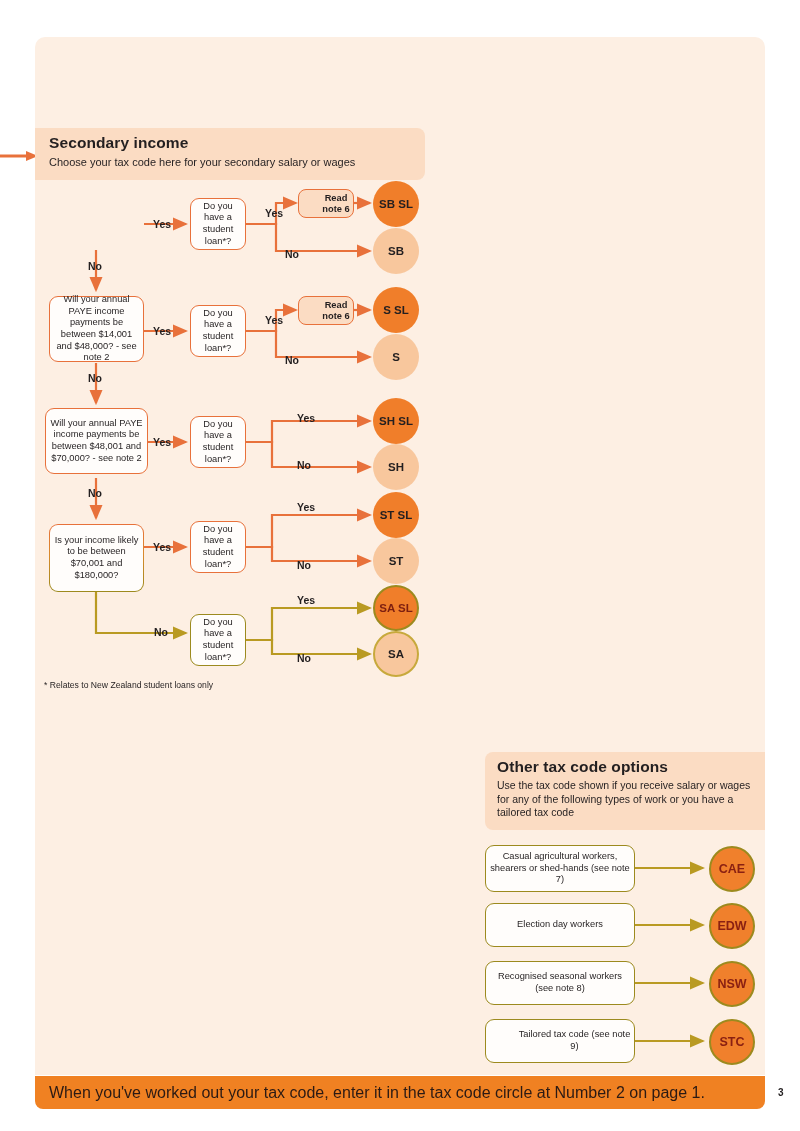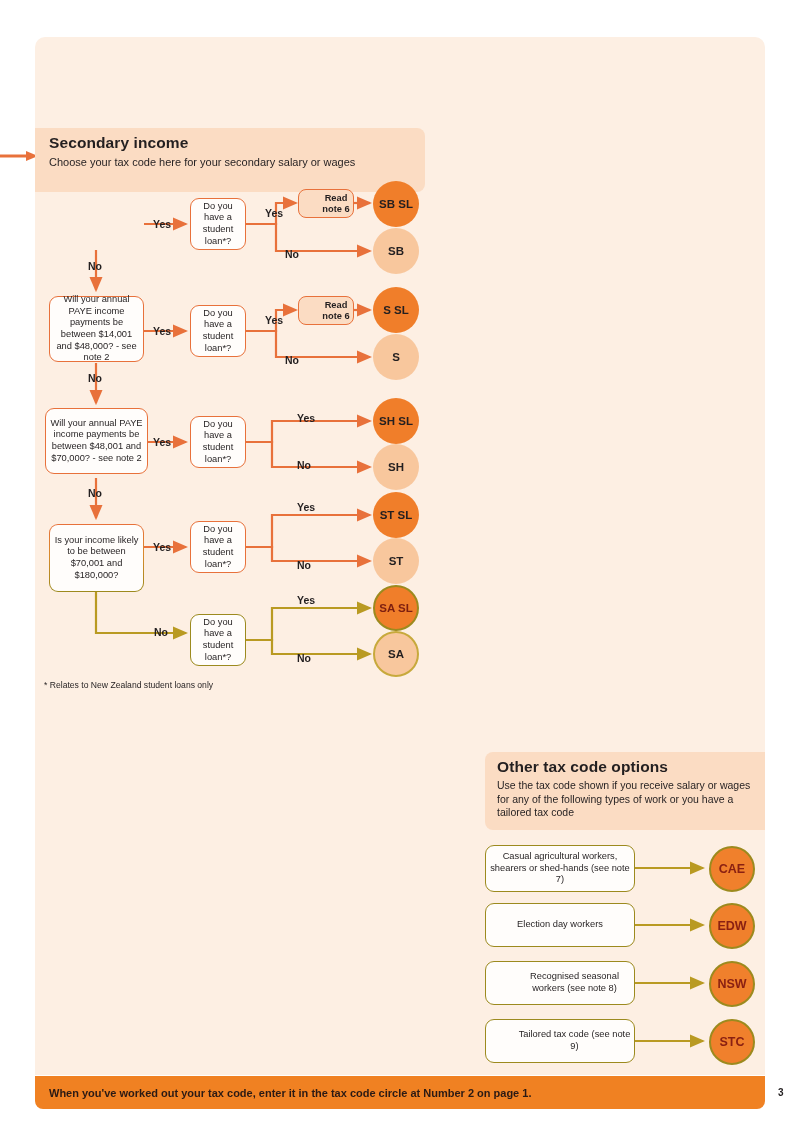--- a/index.html
+++ b/index.html
@@ -38,21 +38,21 @@
   
   .section-banner {
     position: absolute;
     background: #FBDCC3;
     border-radius: 8px;
   }
   #banner-secondary {
     left: 35px;
     top: 128px;
     width: 390px;
-    height: 64px;
+    height: 52px;
     border-radius: 0 8px 8px 0;
   }
   #banner-other {
     left: 485px;
     top: 752px;
     width: 280px;
     height: 78px;
     border-radius: 8px 0 0 8px;
   }
   .banner-title {
@@ -164,22 +164,22 @@
     top: 1076px;
     width: 730px;
     height: 33px;
     background: #F08122;
     border-radius: 0 0 8px 8px;
     display: flex;
     align-items: center;
   }
   #bottom-banner .txt {
     margin-left: 14px;
-    font-size: 11px;
-    font-weight: bold;
+    font-size: 16px;
+    font-weight: normal;
     color: #2b1a14;
   }
   #page-number {
     position: absolute;
     left: 778px;
     top: 1087px;
     font-size: 10px;
     font-weight: bold;
     color: #231f20;
   }
@@ -356,21 +356,21 @@
     <span>CAE</span>
   </div>
 
   <div class="qbox olive" style="left:485px; top:903px; width:150px; height:44px;">
     <span>Election day workers</span>
   </div>
   <div class="circle other" style="left:709px; top:903px; width:46px; height:46px;">
     <span>EDW</span>
   </div>
 
-  <div class="qbox olive" style="left:485px; top:961px; width:150px; height:44px;padding-left:32px;">
+  <div class="qbox olive" style="left:485px; top:961px; width:150px; height:44px;">
     <span>Recognised seasonal workers (see note 8)</span>
   </div>
   <div class="circle other" style="left:709px; top:961px; width:46px; height:46px;">
     <span>NSW</span>
   </div>
 
   <div class="qbox olive" style="left:485px; top:1019px; width:150px; height:44px;padding-left:32px;">
     <span>Tailored tax code (see note 9)</span>
   </div>
   <div class="circle other" style="left:709px; top:1019px; width:46px; height:46px;">

